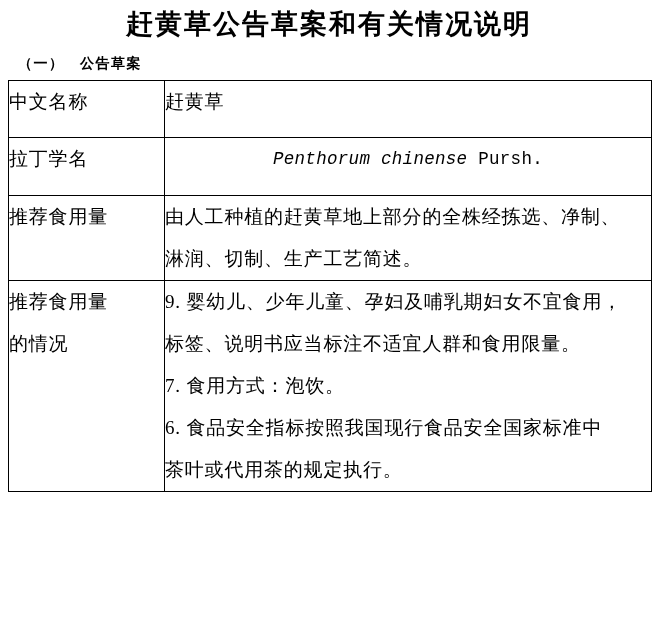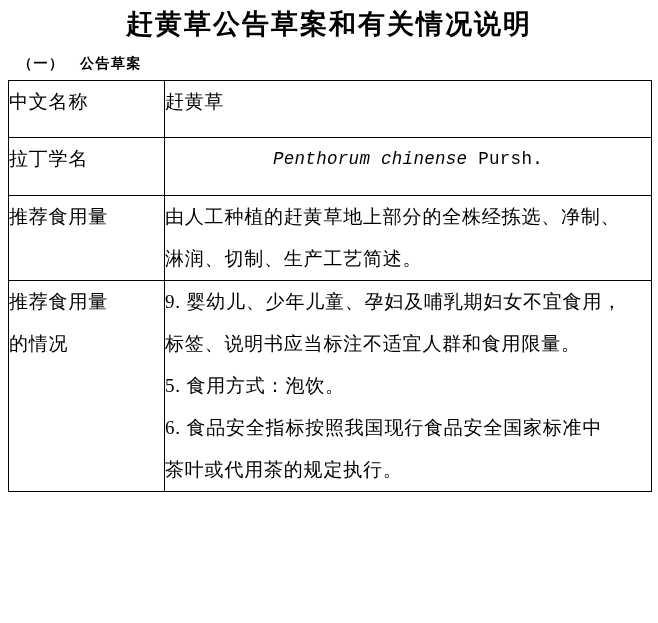--- a/index.html
+++ b/index.html
@@ -101,19 +101,19 @@
       </td>
     </tr>
     <tr class="r6">
       <td class="label-cell">
         <div class="line">推荐食用量</div>
         <div class="line">的情况</div>
       </td>
       <td class="value-cell">
         <div class="line">9. 婴幼儿、少年儿童、孕妇及哺乳期妇女不宜食用，</div>
         <div class="line">标签、说明书应当标注不适宜人群和食用限量。</div>
-        <div class="line">5. 食用方式：泡饮。</div>
+        <div class="line">7. 食用方式：泡饮。</div>
         <div class="line">6. 食品安全指标按照我国现行食品安全国家标准中</div>
         <div class="line">茶叶或代用茶的规定执行。</div>
       </td>
     </tr>
   </tbody>
 </table>
 
 </body></html>

